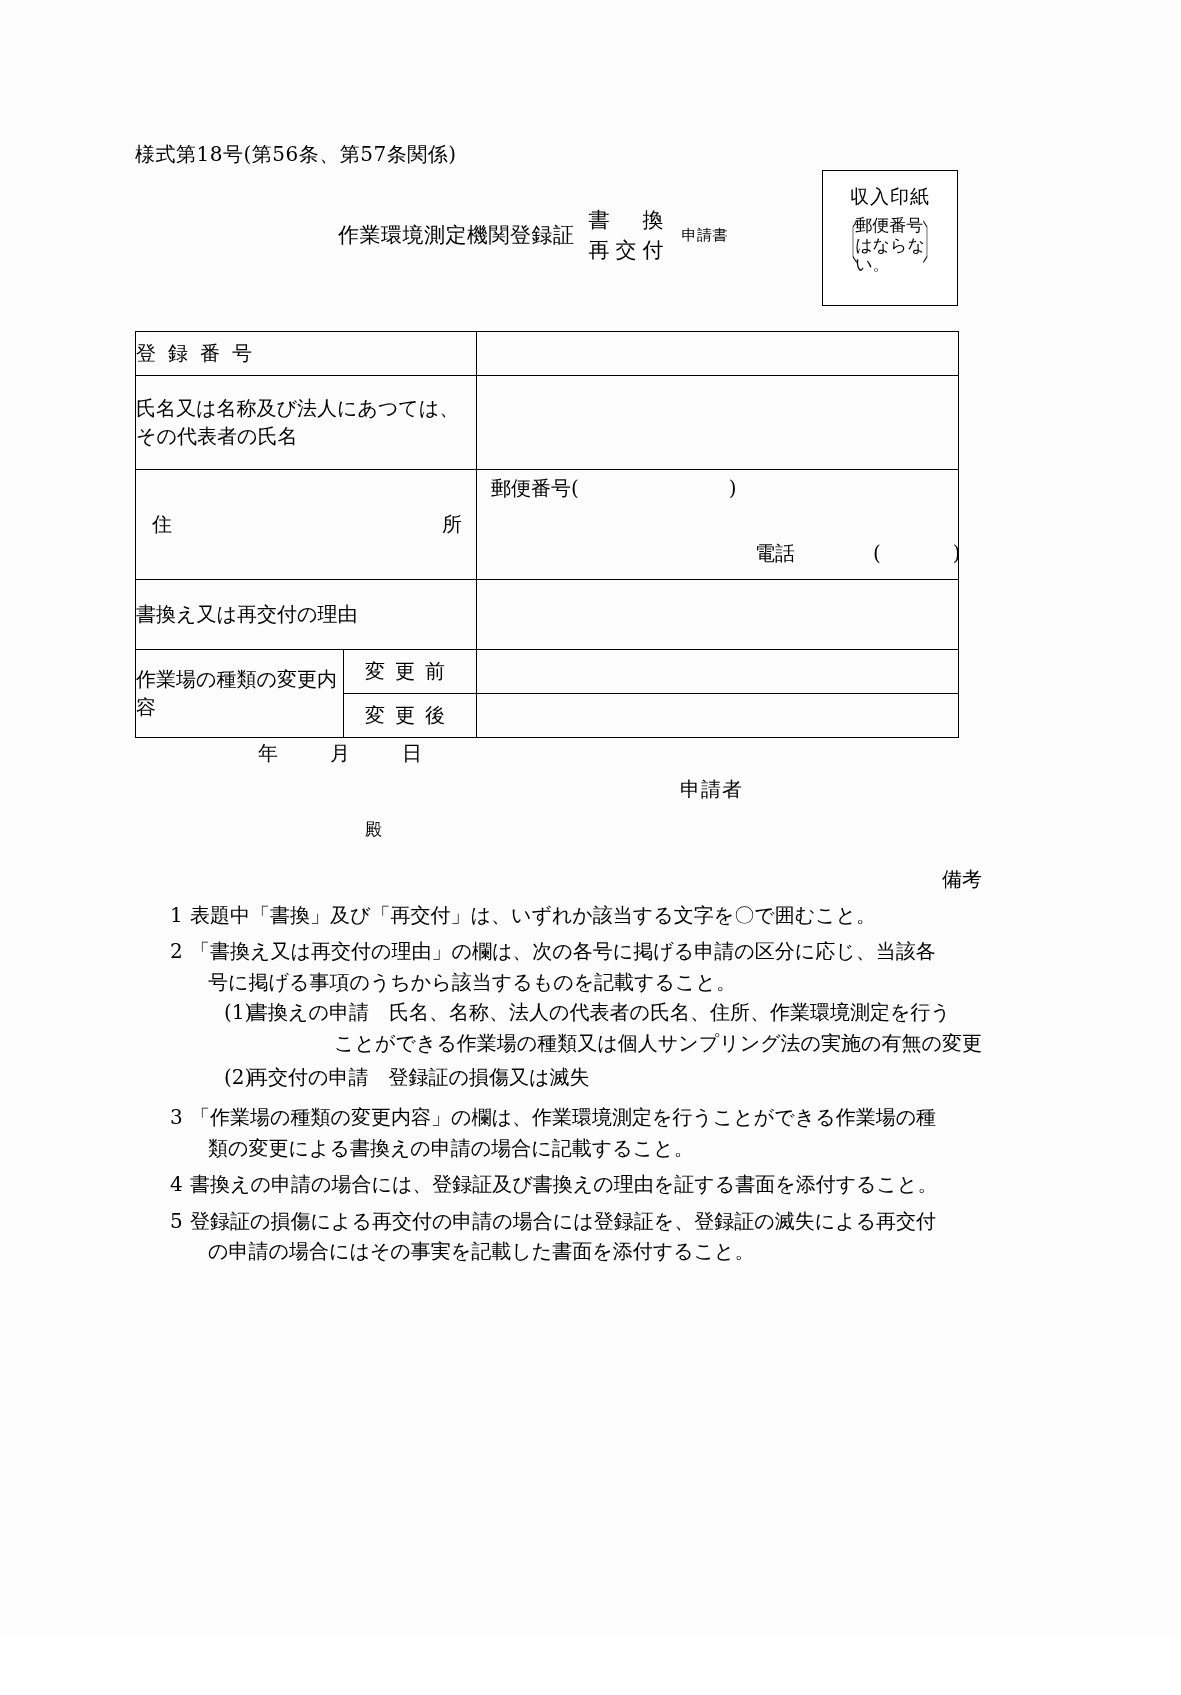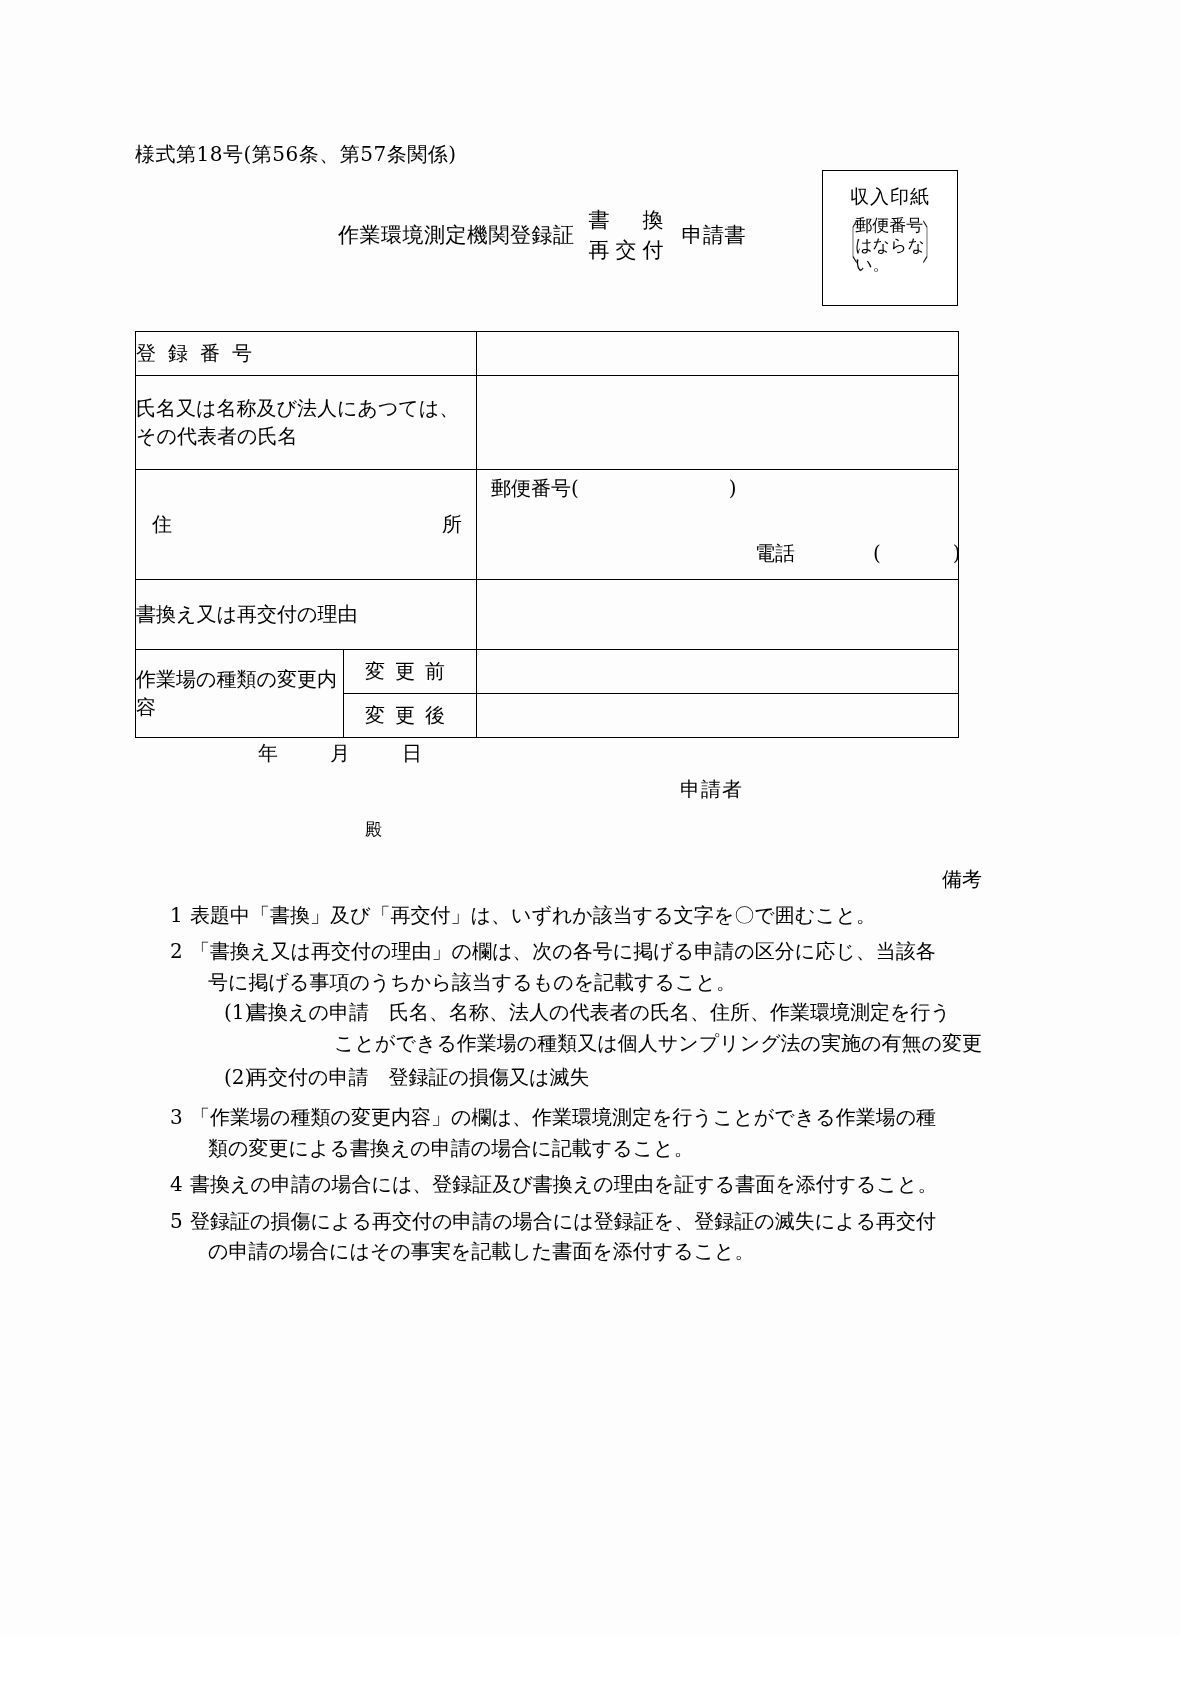--- a/index.html
+++ b/index.html
@@ -23,21 +23,21 @@
     display:flex;align-items:center;white-space:nowrap;
   }
   .title-main{font-size:21px;letter-spacing:0.5px;}
   .title-stack{
     display:inline-flex;flex-direction:column;
     justify-content:center;align-items:center;
     line-height:1.45;font-size:21px;
     margin:0 8px;position:relative;top:0px;
   }
   .title-stack span{letter-spacing:6px;padding-left:6px;}
-  .title-tail{font-size:21px;letter-spacing:0.5px;padding-left:4px;}
+  .title-tail{font-size:15px;letter-spacing:0.5px;padding-left:4px;}
 
   
   .stamp-box{
     position:absolute;left:822px;top:170px;
     width:136px;height:136px;
     border:1.4px solid #000;background:#fff;
     box-sizing:border-box;
   }
   .stamp-title{
     text-align:center;font-size:19px;margin-top:13px;letter-spacing:1px;

